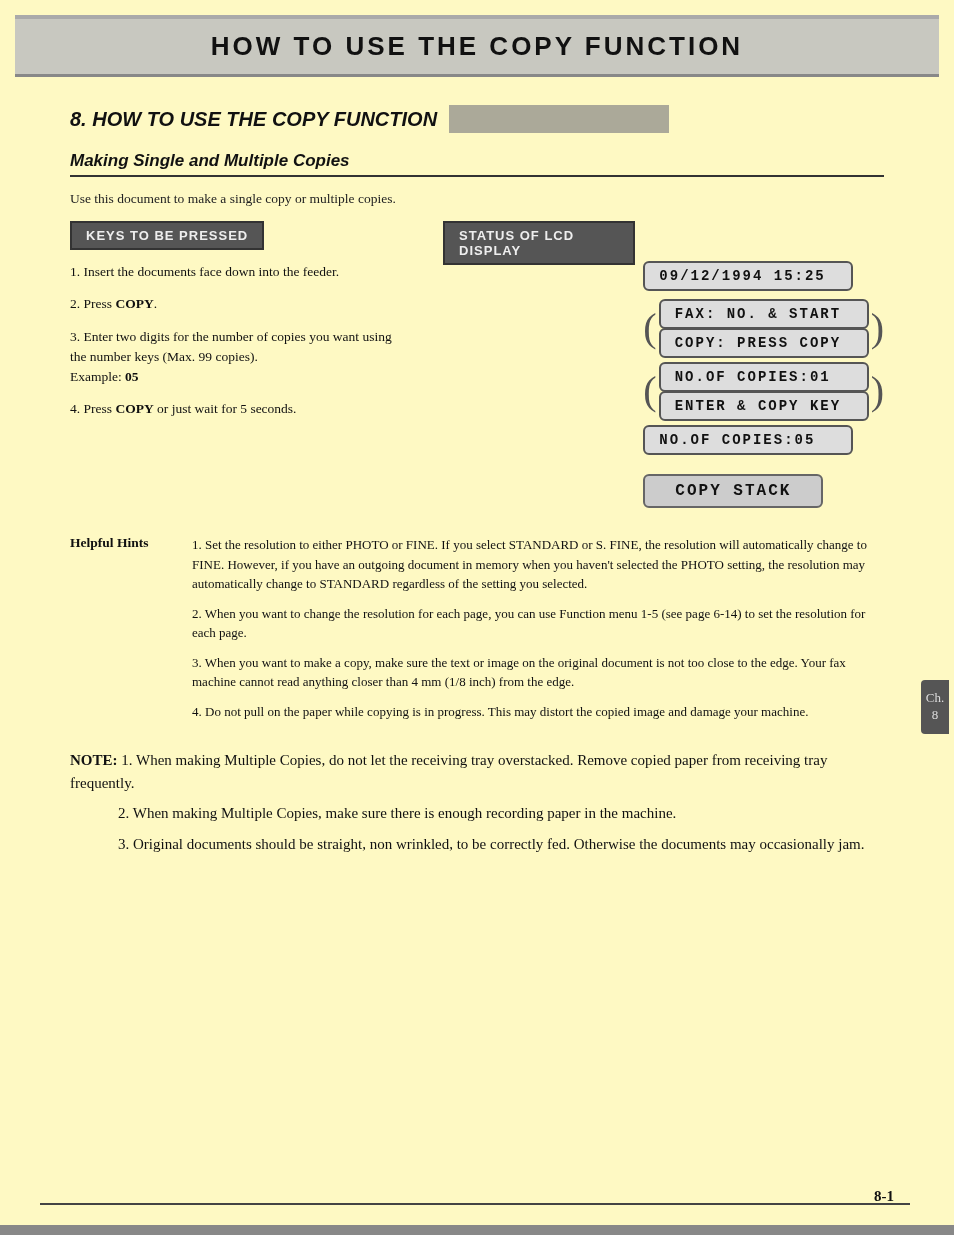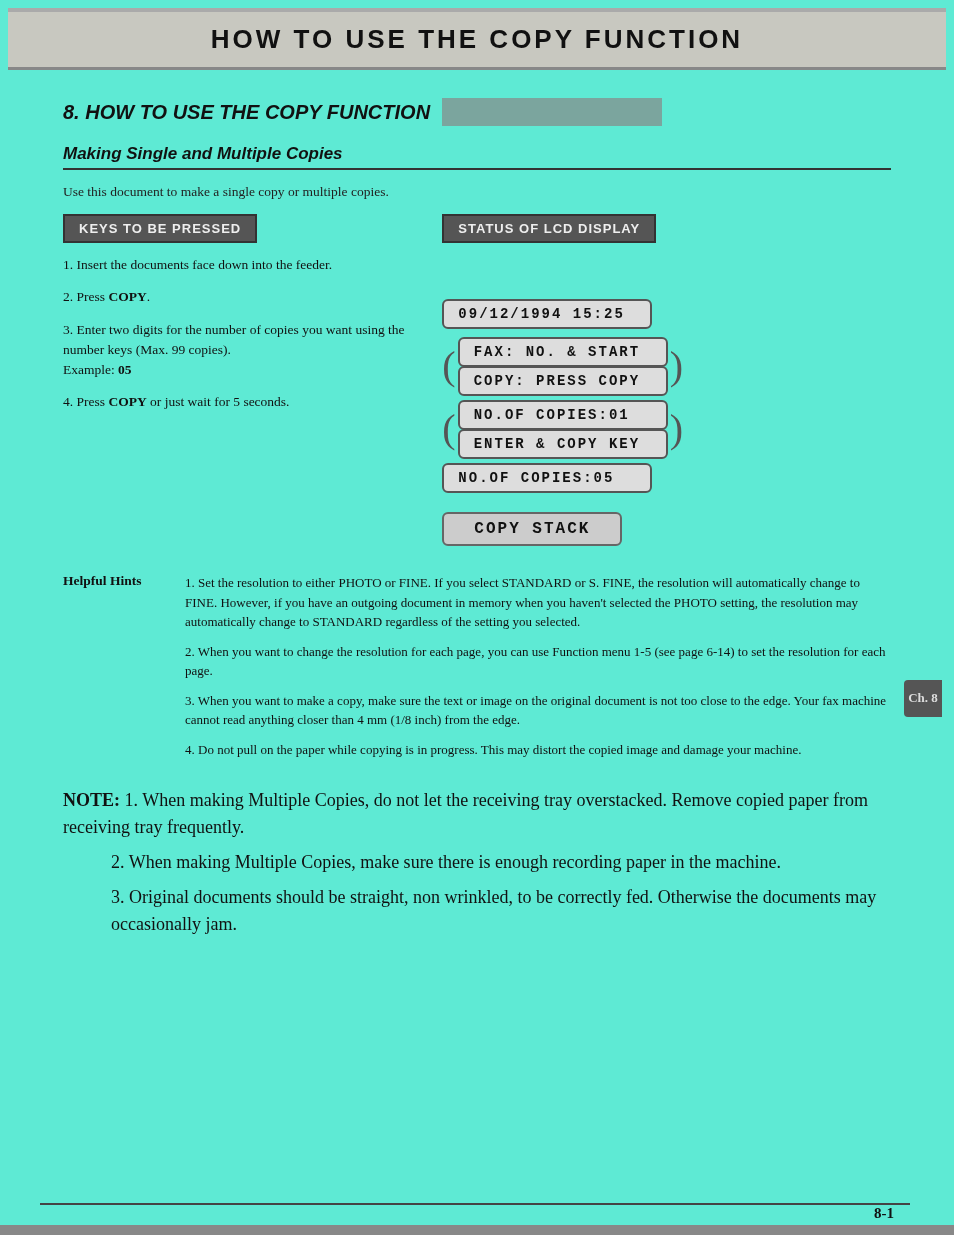--- a/index.html
+++ b/index.html
@@ -9,23 +9,23 @@
       background: #e8e8e8;
       font-family: 'Times New Roman', Times, serif;
       font-size: 14px;
       color: #111;
       position: relative;
     }
 
     .page {
       width: 954px;
       min-height: 1235px;
-      background: #5eead4;
+      background: #fef9c3;
       position: relative;
-      padding: 8px;
+      padding: 15px;
     }
 
     
     .header-bar {
       background: #c8c8c0;
       border-bottom: 3px solid #888;
       padding: 12px 40px;
       text-align: center;
       border-top: 4px solid #aaa;
     }
@@ -88,21 +88,21 @@
       gap: 12px;
       margin-bottom: 0;
     }
     .col-left {
       width: 45%;
       padding-right: 20px;
     }
     .col-right {
       width: 55%;
       display: flex;
-      flex-direction: column;
+      flex-direction: row;
       align-items: flex-start;
       gap: 8px;
       padding-top: 0;
     }
 
     
     .col-header {
       display: inline-block;
       background: #555;
       color: #eee;
@@ -186,21 +186,21 @@
       line-height: 1.5;
       flex: 1;
     }
     .hint-item {
       margin-bottom: 10px;
     }
 
     
     .note-section {
       margin-top: 18px;
-      font-size: 18px;
+      font-size: 15px;
       line-height: 1.5;
     }
     .note-label {
       font-weight: bold;
     }
     .note-item {
       margin-bottom: 8px;
       margin-left: 0;
     }
     .note-sub {
@@ -211,46 +211,46 @@
     .footer-bar {
       position: absolute;
       bottom: 0;
       left: 0;
       width: 954px;
       background: #888;
       height: 10px;
     }
     .page-number {
       position: absolute;
-      bottom: 13px;
+      bottom: 30px;
       right: 60px;
       font-size: 15px;
       font-weight: bold;
       color: #111;
     }
     .footer-line {
       position: absolute;
       bottom: 30px;
       left: 40px;
       width: 870px;
       height: 2px;
       background: #444;
     }
 
     
     .chapter-tab {
       position: absolute;
-      right: 12px;
+      right: 5px;
       top: 680px;
       background: #555;
       color: #ddd;
-      width: 38px;
+      width: 28px;
       padding: 10px 4px;
       font-size: 13px;
-      font-weight: bold;
+      font-weight: normal;
       text-align: center;
       border-radius: 4px 0 0 4px;
       line-height: 1.3;
     }
 
     .steps-list {
       margin-top: 4px;
     }
 
     .right-display-area {

